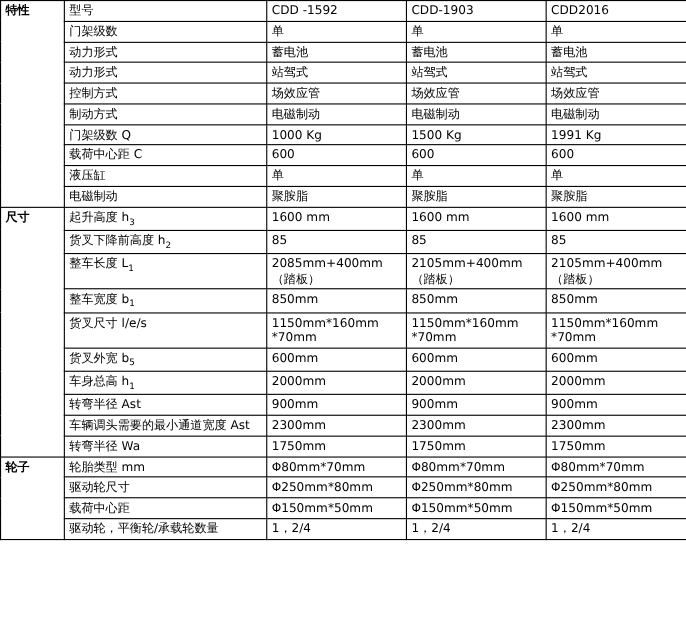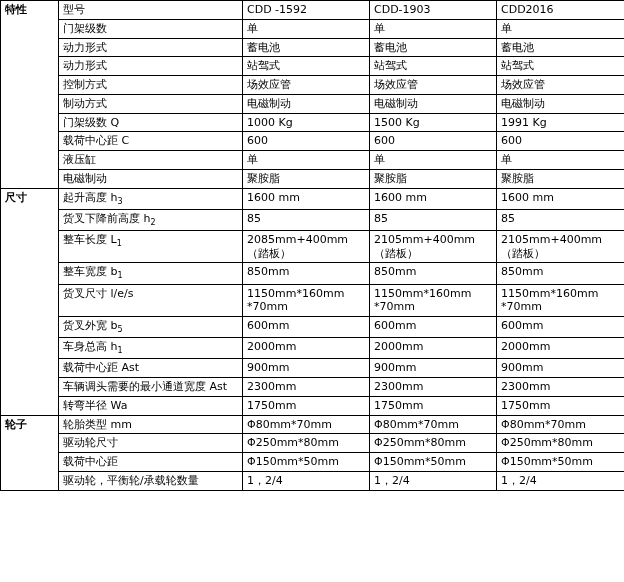--- a/index.html
+++ b/index.html
@@ -162,21 +162,21 @@
         <td class="val multi">600mm</td>
         <td class="val multi">600mm</td>
       </tr>
       <tr>
         <td class="param">车身总高 h<span class="sub">1</span></td>
         <td class="val multi">2000mm</td>
         <td class="val multi">2000mm</td>
         <td class="val multi">2000mm</td>
       </tr>
       <tr>
-        <td class="param">载荷中心距 Ast</td>
+        <td class="param">转弯半径 Ast</td>
         <td class="val multi">900mm</td>
         <td class="val multi">900mm</td>
         <td class="val multi">900mm</td>
       </tr>
       <tr>
         <td class="param">车辆调头需要的最小通道宽度 Ast</td>
         <td class="val multi">2300mm</td>
         <td class="val multi">2300mm</td>
         <td class="val multi">2300mm</td>
       </tr>

